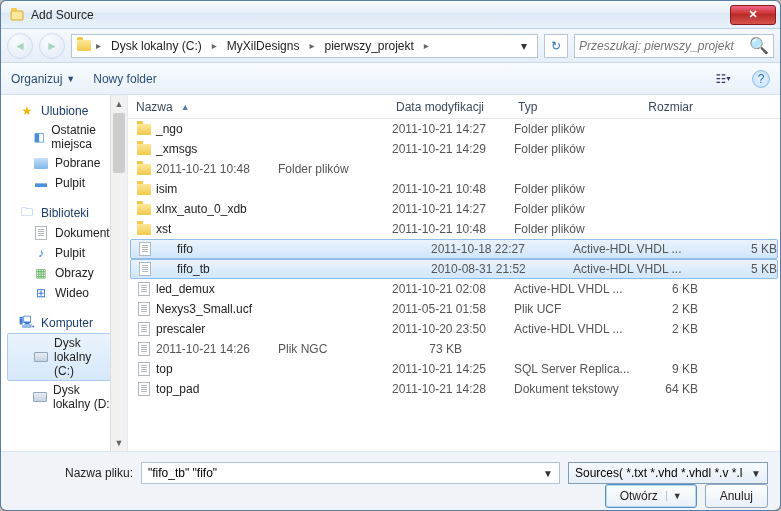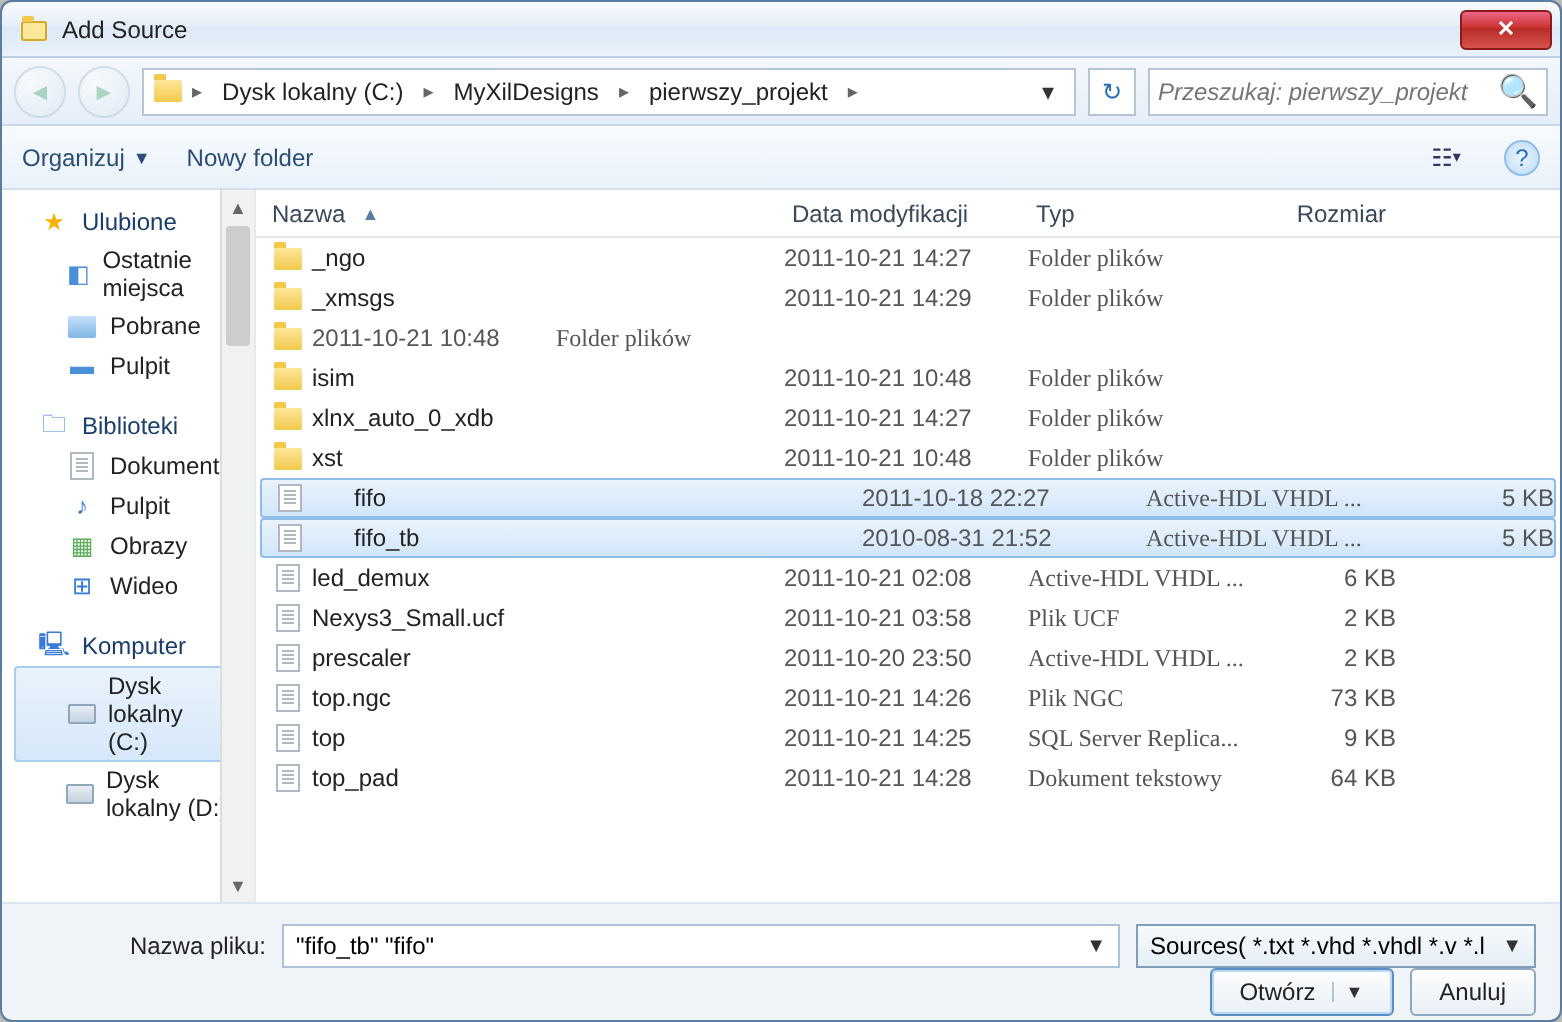--- a/index.html
+++ b/index.html
@@ -55,21 +55,21 @@
 .c-type { width: 122px; }
 .c-size { width: 70px; text-align: right; justify-content: flex-end; }
 .sort-ind { color: #5a7ea3; font-size: 9px; margin-left: 4px; }
 .filelist { flex: 1; overflow-y: auto; font-size: 12px; }
 .frow { display: flex; align-items: center; height: 20px; padding-left: 8px; color: #222; }
 .frow.sel { background: linear-gradient(#eaf3fc,#d0e6fb); border: 1px solid #8fbce8; border-radius: 2px; margin: 0 2px; padding-left: 6px; gap: 20px; }
 .frow .ic { margin-right: 4px; }
 .frow .fn { width: 236px; }
 .frow.sel .fn { width: 234px; }
 .frow .fd { width: 122px; color: #555; }
-.frow .ft { width: 122px; color: #555; white-space: nowrap; overflow: hidden; text-overflow: ellipsis; font-family: Liberation Serif, serif; }
+.frow .ft { width: 122px; color: #555; white-space: nowrap; overflow: hidden; text-overflow: ellipsis; }
 .frow .fs { width: 62px; text-align: right; color: #555; }
 .footer { border-top: 1px solid #dde5ee; background: #f0f4f9; padding: 10px 12px; }
 .frow-input { display: flex; align-items: center; gap: 8px; margin-bottom: 0; }
 .frow-input label { font-size: 12px; color: #222; width: 120px; text-align: right; }
 .frow-input .combo { flex: 1; height: 22px; border: 1px solid #adc3d9; background: #fff; display: flex; align-items: center; padding: 0 6px; font-size: 12px; }
 .frow-input .combo .dd { margin-left: auto; color: #333; font-size: 10px; }
 .filter { width: 200px; height: 22px; border: 1px solid #829db8; background: linear-gradient(#f6fafd,#e6eef7); display: flex; align-items: center; padding: 0 6px; font-size: 12px; }
 .filter .dd { margin-left: auto; color: #333; font-size: 10px; }
 .btnrow { display: flex; justify-content: flex-end; gap: 8px; }
 .btn { height: 24px; padding: 0 14px; border: 1px solid #8fa8c2; background: linear-gradient(#fdfefe,#e9f0f7); border-radius: 3px; font-size: 12px; color: #222; display: flex; align-items: center; gap: 4px; }
@@ -292,38 +292,37 @@
             <span class="fn">led_demux</span>
             <span class="fd">2011-10-21 02:08</span>
             <span class="ft">Active-HDL VHDL ...</span>
             <span class="fs">6 KB</span>
           </div>
           <div class="frow">
             <span class="ic">
               <span class="ic-doc"></span>
             </span>
             <span class="fn">Nexys3_Small.ucf</span>
-            <span class="fd">2011-10-21 03:58</span>
+            <span class="fd">2011-05-21 01:58</span>
             <span class="ft">Plik UCF</span>
             <span class="fs">2 KB</span>
           </div>
           <div class="frow">
             <span class="ic">
               <span class="ic-doc"></span>
             </span>
             <span class="fn">prescaler</span>
             <span class="fd">2011-10-20 23:50</span>
             <span class="ft">Active-HDL VHDL ...</span>
             <span class="fs">2 KB</span>
           </div>
           <div class="frow">
             <span class="ic">
               <span class="ic-doc"></span>
             </span>
-            <span class="fn">top.ngc</span>
             <span class="fd">2011-10-21 14:26</span>
             <span class="ft">Plik NGC</span>
             <span class="fs">73 KB</span>
           </div>
           <div class="frow">
             <span class="ic">
               <span class="ic-doc"></span>
             </span>
             <span class="fn">top</span>
             <span class="fd">2011-10-21 14:25</span>

